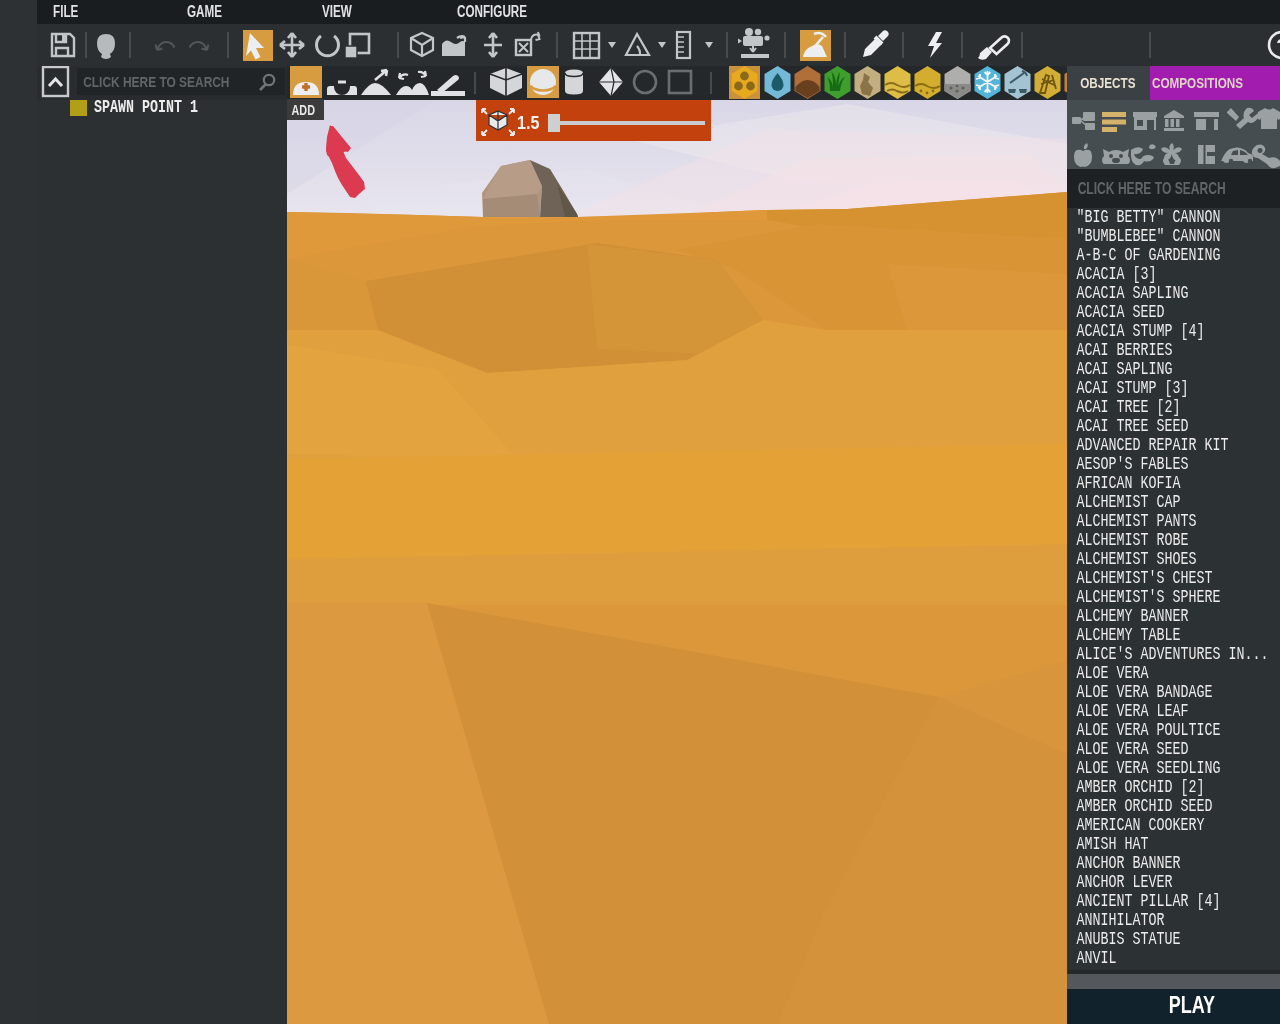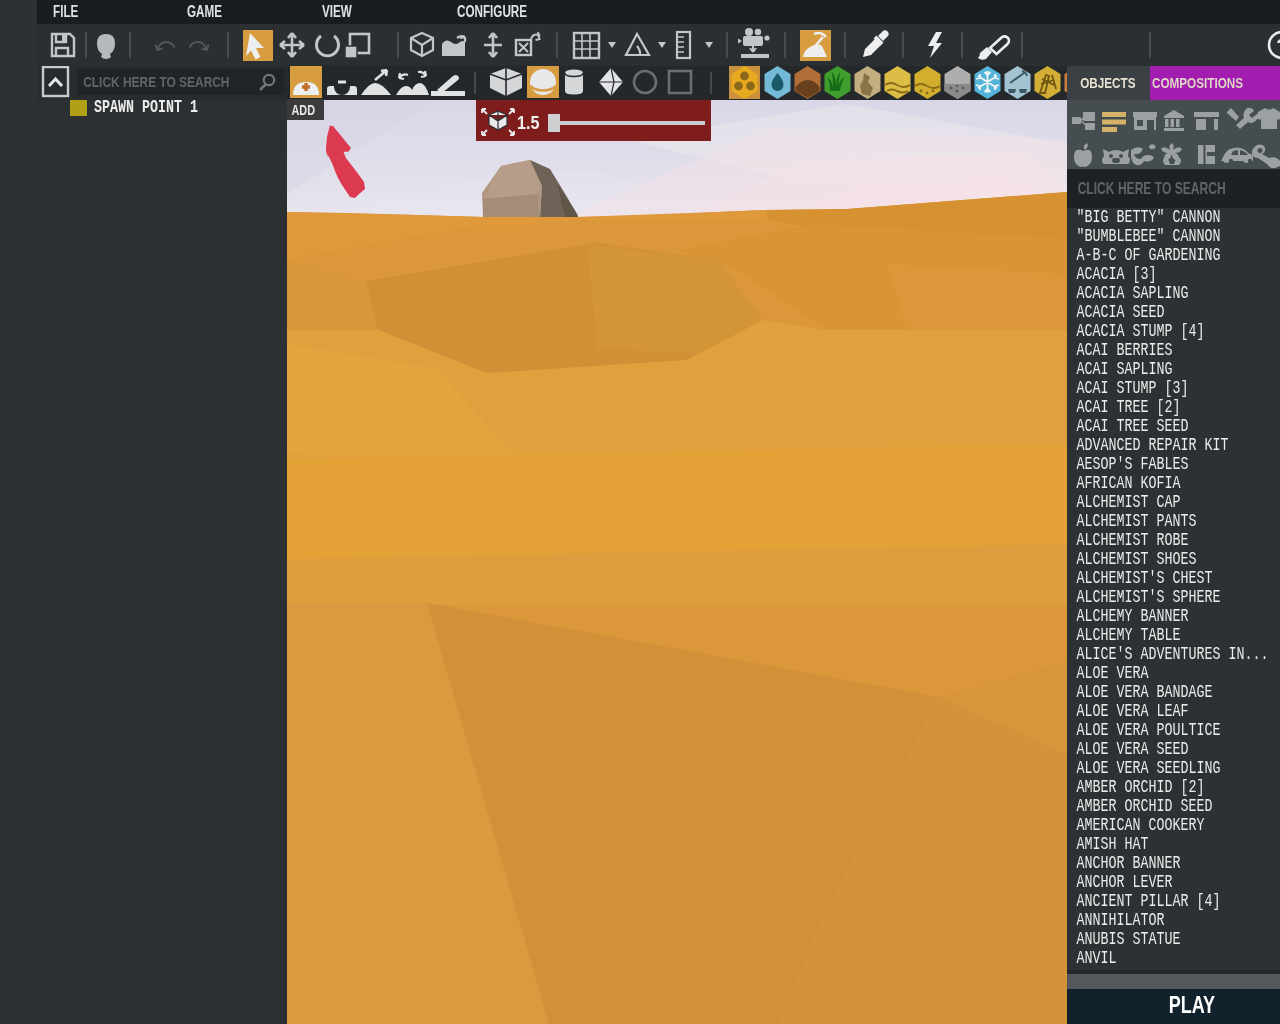--- a/index.html
+++ b/index.html
@@ -13,21 +13,21 @@
 #row3mid { left:250px; top:66px; width:780px; height:34px; background:#25282a; }
 #row3left { left:0; top:66px; width:250px; height:34px; background:#282c2e; }
 #leftpanel { left:0; top:100px; width:250px; height:924px; background:#2c3032; }
 #searchL { left:40px; top:68px; width:208px; height:27px; background:#212426; color:#60656a; font-weight:bold; font-size:15.5px; line-height:27px; }
 #searchL i { font-style:normal; display:inline-block; padding-left:8px; transform:scaleX(0.77); transform-origin:0 50%; }
 #spawnrow { left:16px; top:99px; width:250px; height:17px;font-weight:bold; }
 #spawnrow .sw { position:absolute; left:17px; top:1px; width:17px; height:16px; background:#b1a016; }
 #spawnrow .tx { position:absolute; left:41px; top:-2px; font-family:"Liberation Mono", monospace; font-size:18px; color:#ededed; transform:scaleX(0.74); transform-origin:0 0; }
 #addlabel { left:250px; top:99px; width:37px; height:21px; background:#3b3b3b; color:#e8e8e8; font-weight:bold; font-size:15px; line-height:21px; }
 #addlabel i { font-style:normal; display:inline-block; transform:scaleX(0.72); }
-#widget { left:439px; top:100px; width:235px; height:41px; background:#7f1d1d; color:#e8e8e8; }
+#widget { left:439px; top:100px; width:235px; height:41px; background:#c2410c; color:#e8e8e8; }
 #widget .val { position:absolute; left:41px; top:12px; font-size:19px; font-weight:bold; font-family:"Liberation Sans", sans-serif; color:#f0f0f0; transform:scaleX(0.85); transform-origin:0 0; }
 #widget .track { position:absolute; left:83px; top:21px; width:146px; height:4px; background:#c9cbcc; }
 #widget .thumb { position:absolute; left:72px; top:14px; width:12px; height:18px; background:#cdcfd0; }
 #rp-tabs { left:1030px; top:66px; width:250px; height:34px; background:#a21caf; }
 #tab-obj { position:absolute; left:0; top:0; width:83px; height:34px; background:#3a4044; color:#e9e1d1; font-weight:bold; font-size:15px; line-height:34px; }
 #tab-obj i, #tab-comp i { font-style:normal; display:inline-block; transform:scaleX(0.78); transform-origin:0 50%; }
 #tab-obj i { padding-left:17px; }
 #tab-comp { position:absolute; left:85px; top:0; color:#ded6c6; font-weight:bold; font-size:15px; line-height:34px; }
 #rp-icons { left:1030px; top:100px; width:250px; height:69px; background:#454d51; }
 #searchR { left:1030px; top:169px; width:250px; height:39px; background:#1e2124; color:#5f6569; font-weight:bold; font-size:17px; line-height:39px; }

